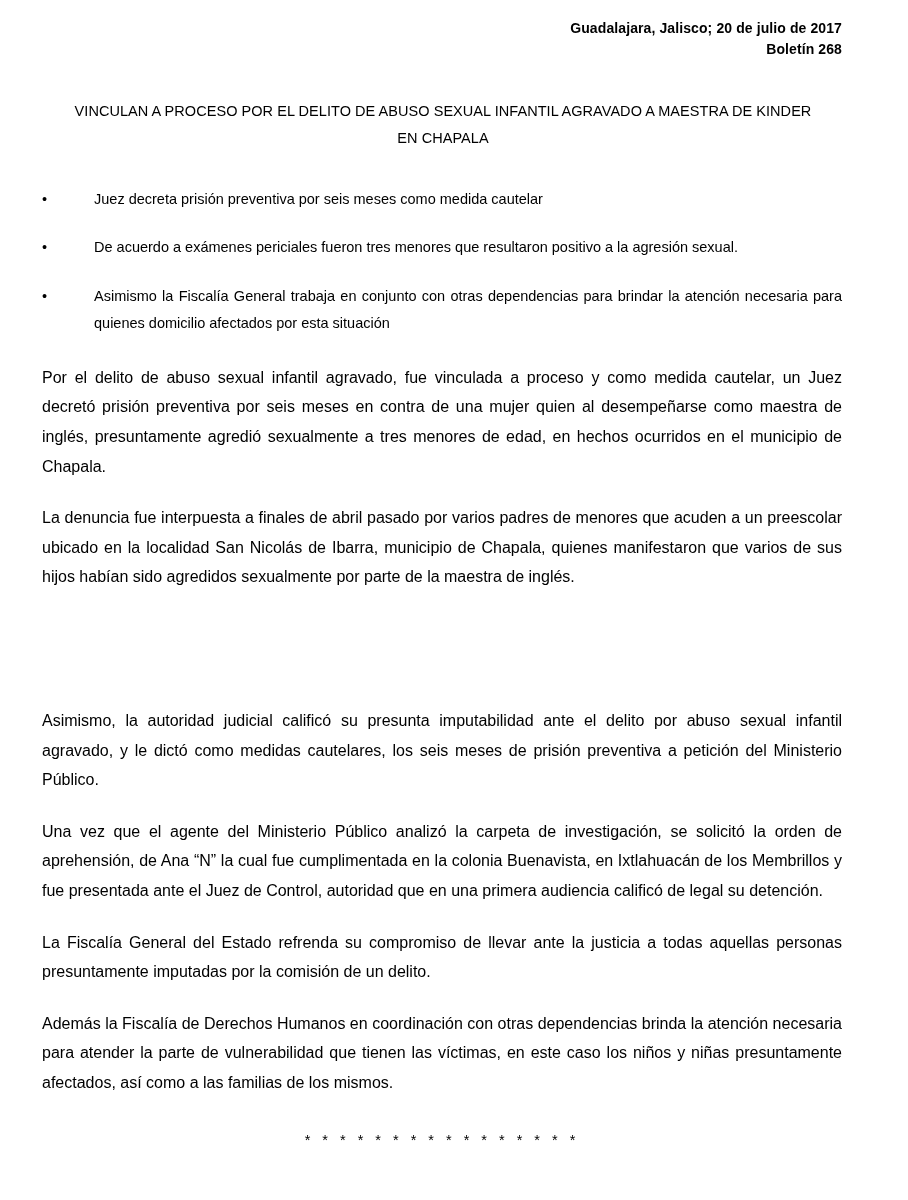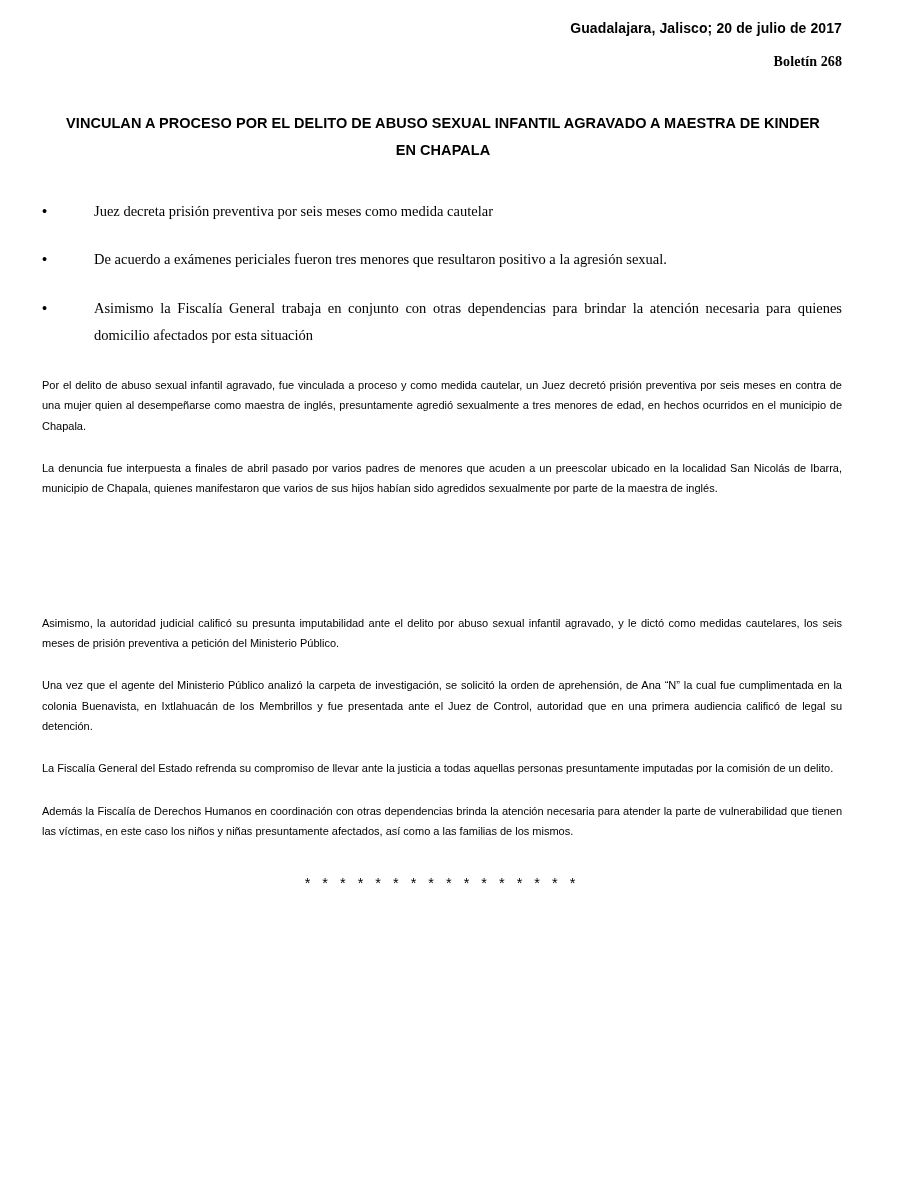--- a/index.html
+++ b/index.html
@@ -20,26 +20,24 @@
     position: relative;
   }
   .header-line {
     text-align: right;
     font-weight: bold;
     font-size: 14px;
     line-height: 1.5;
     letter-spacing: 0.1px;
   }
   .header-line.second {
-    margin-top: 12px;
-    font-family: Liberation Serif, serif;
   }
   .doc-title {
     text-align: center;
-    font-weight: bold;
+    font-weight: normal;
     font-size: 14.5px;
     line-height: 1.85;
     margin: 38px 22px 0 24px;
     letter-spacing: 0.05px;
   }
   .bullets {
     margin-top: 34px;
   }
   .bullet-row {
     display: flex;
@@ -51,24 +49,23 @@
   }
   .bullet-mark {
     width: 52px;
     flex: 0 0 52px;
     font-size: 14.5px;
     line-height: 1.85;
   }
   .bullet-text {
     flex: 1 1 auto;
     text-align: justify;
-    font-family: Liberation Serif, serif;
   }
   p.para {
-    font-size: 11px;
+    font-size: 16px;
     line-height: 1.85;
     text-align: justify;
     margin: 0 0 22px 0;
   }
   .body-block {
     margin-top: 26px;
   }
   .gap {
     height: 66px;
   }

